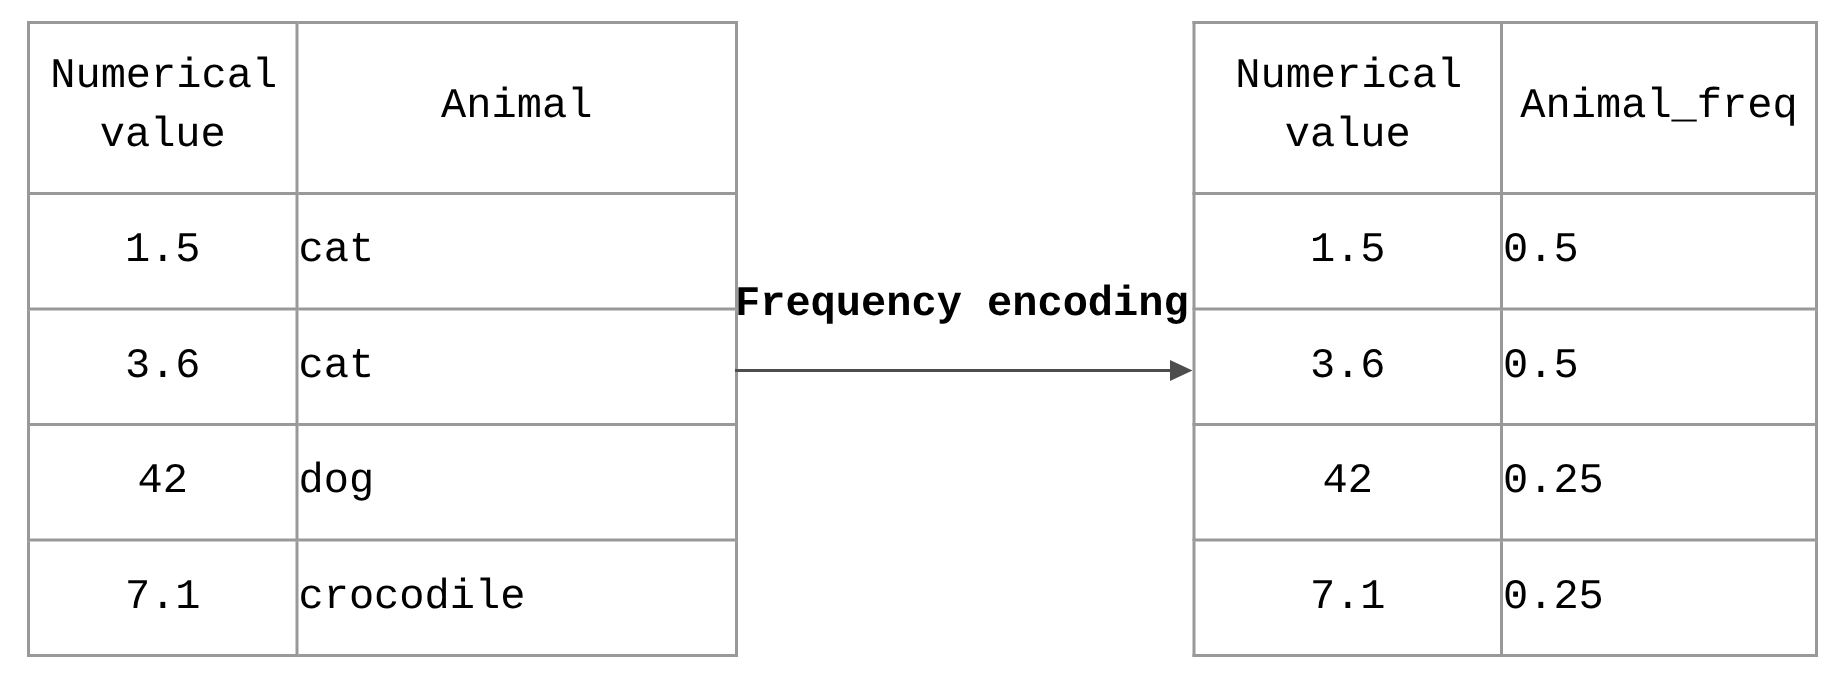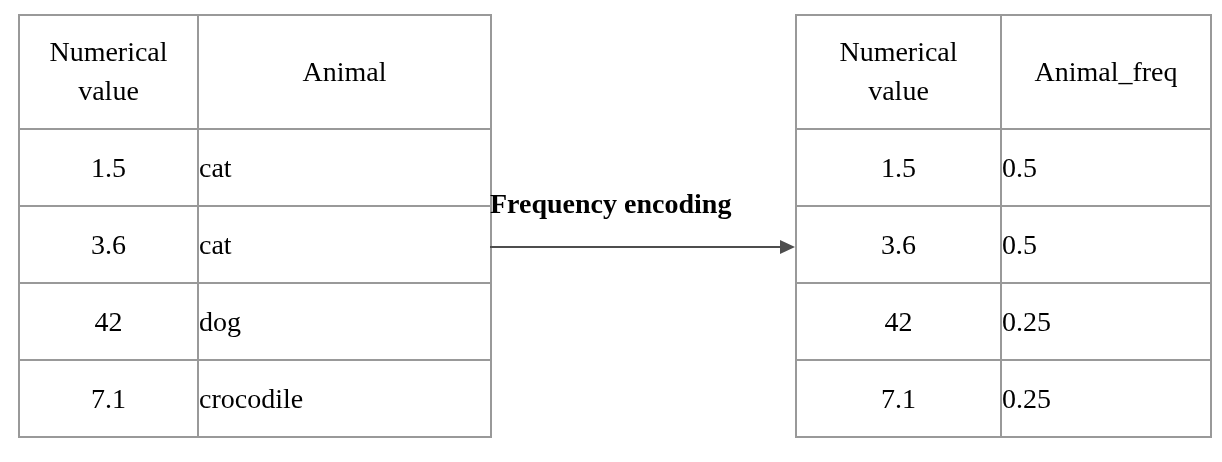--- a/index.html
+++ b/index.html
@@ -1,21 +1,21 @@
 <!DOCTYPE html>
 <html><head>
 <meta charset="utf-8">
 <style>
   html, body { margin: 0; padding: 0; background: #ffffff; }
   .canvas {
     position: relative;
     width: 1222px;
     height: 462px;
     background: #ffffff;
-    font-family: Liberation Serif, serif;
+    font-family: Liberation Mono, monospace;
     color: #000000;
     overflow: hidden;
   }
   table.tbl {
     position: absolute;
     top: 14px;
     border-collapse: collapse;
     table-layout: fixed;
     background: #ffffff;
   }

